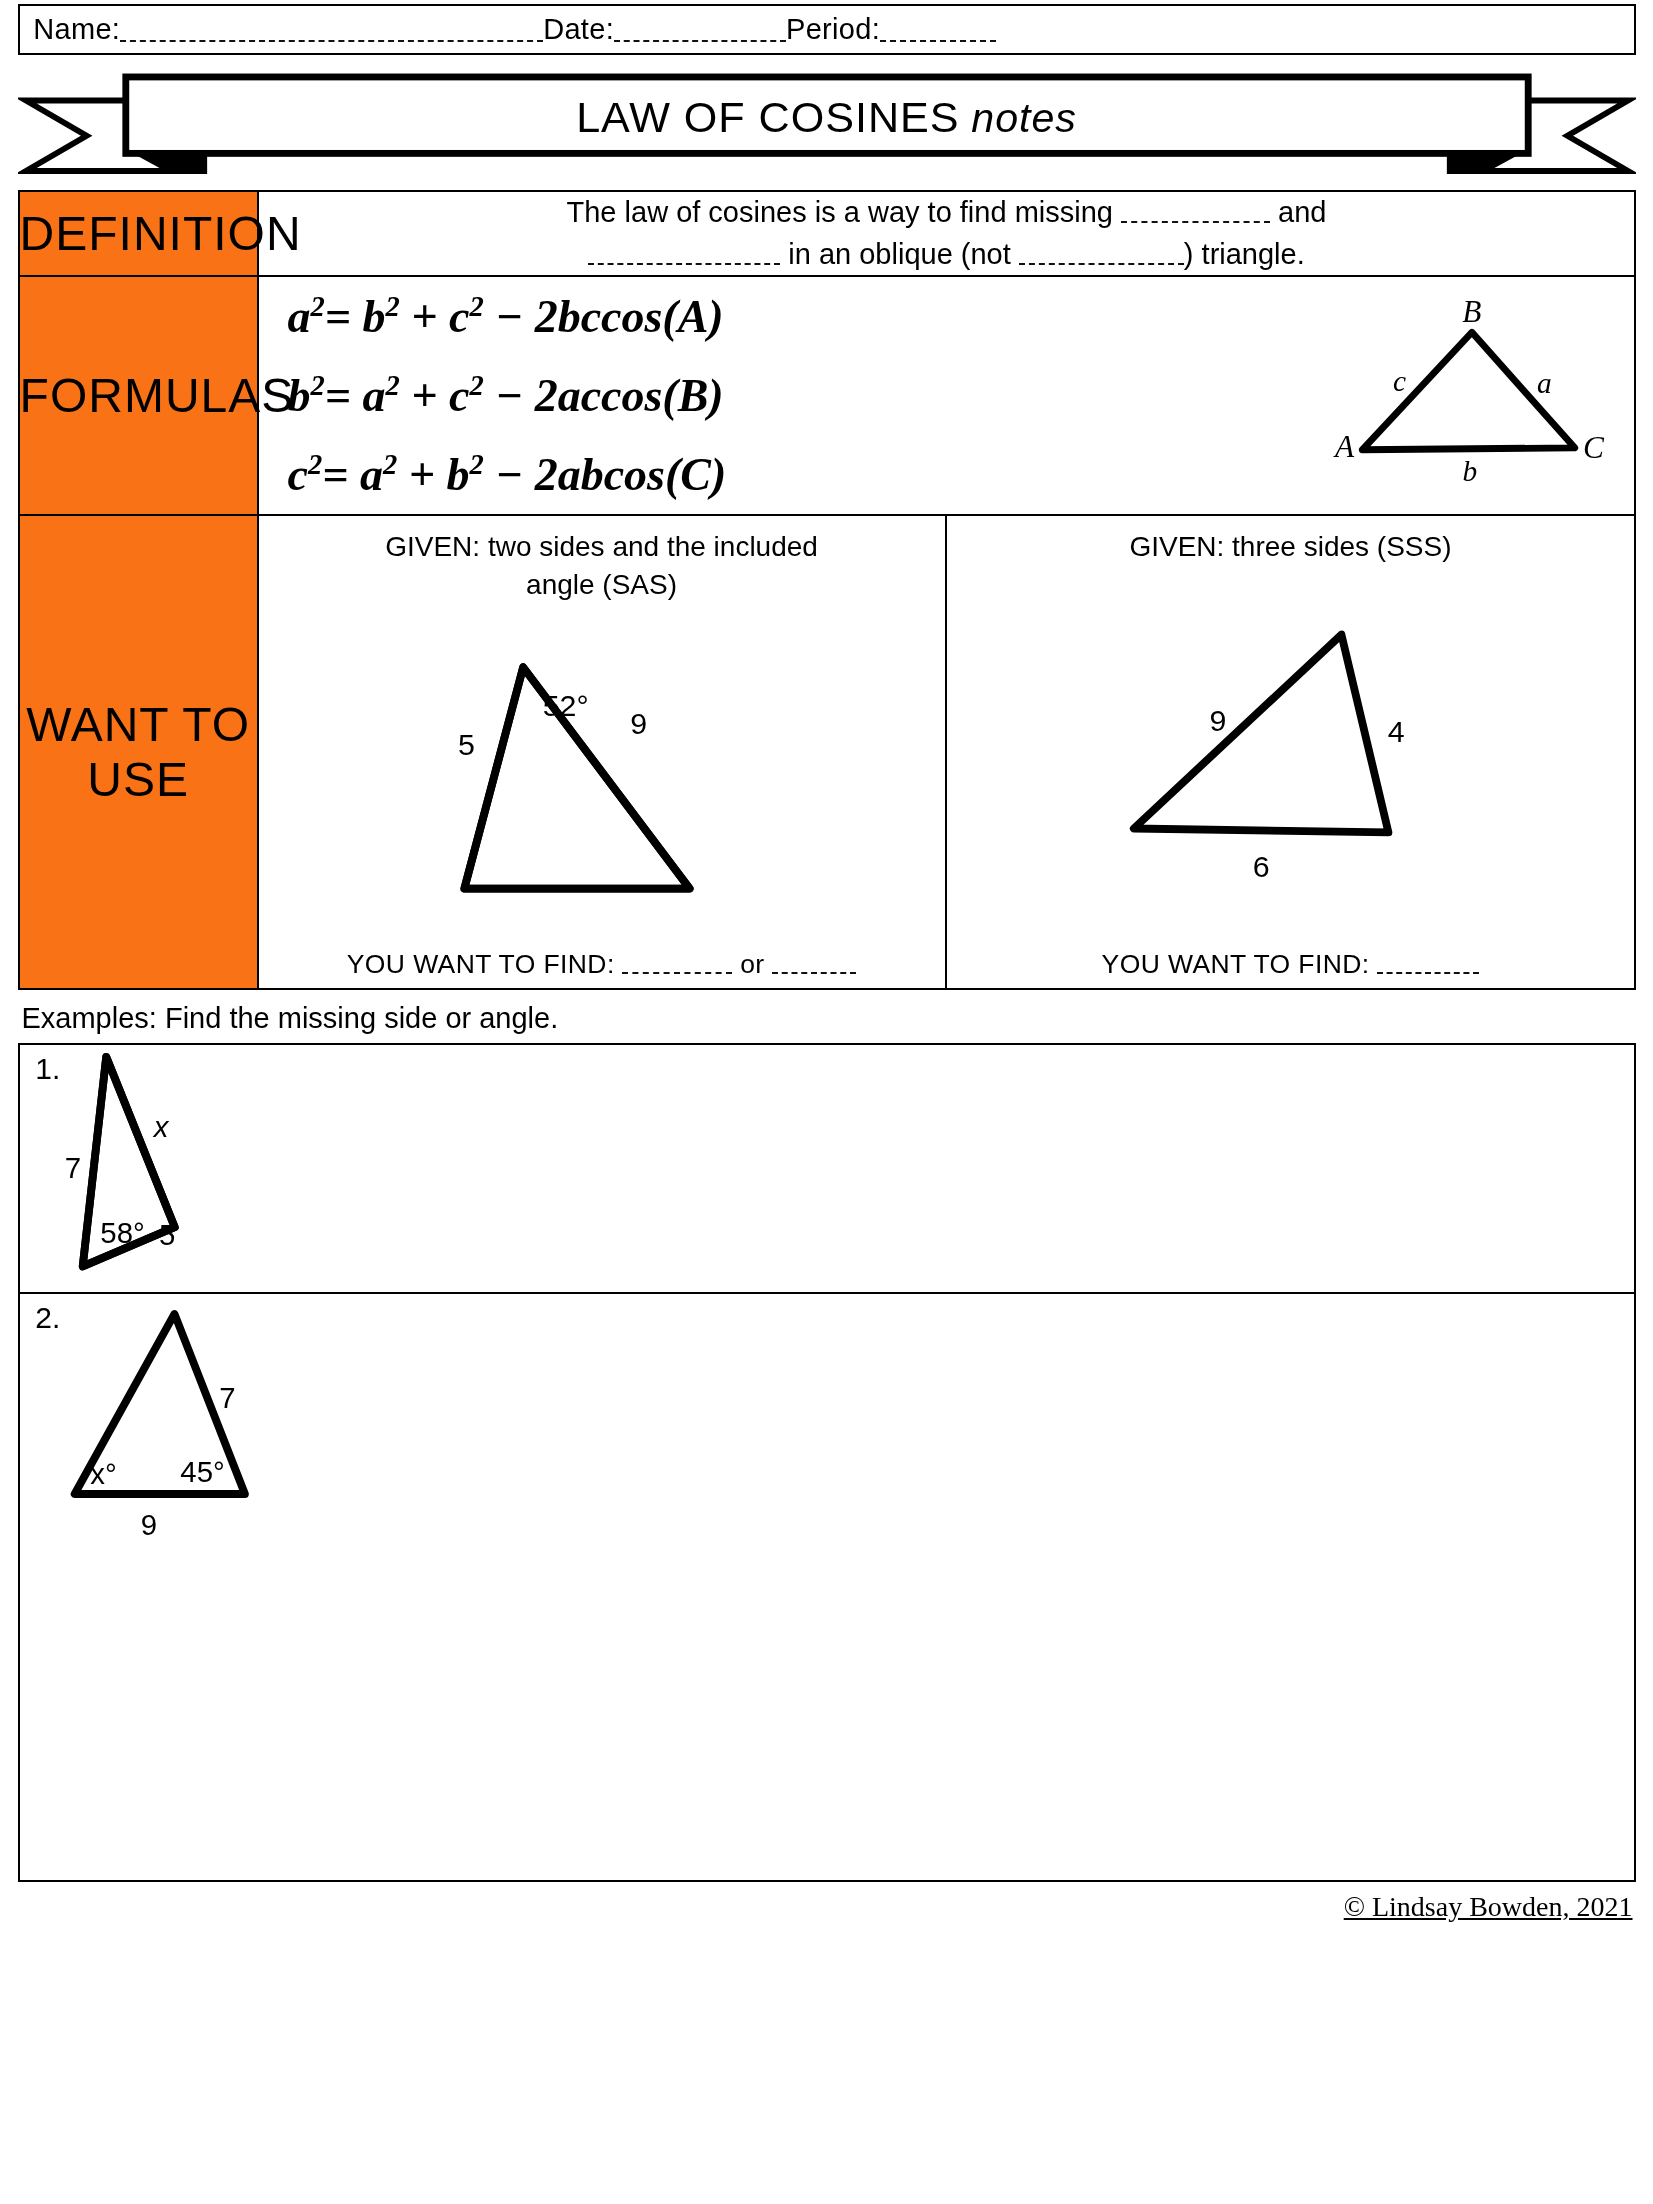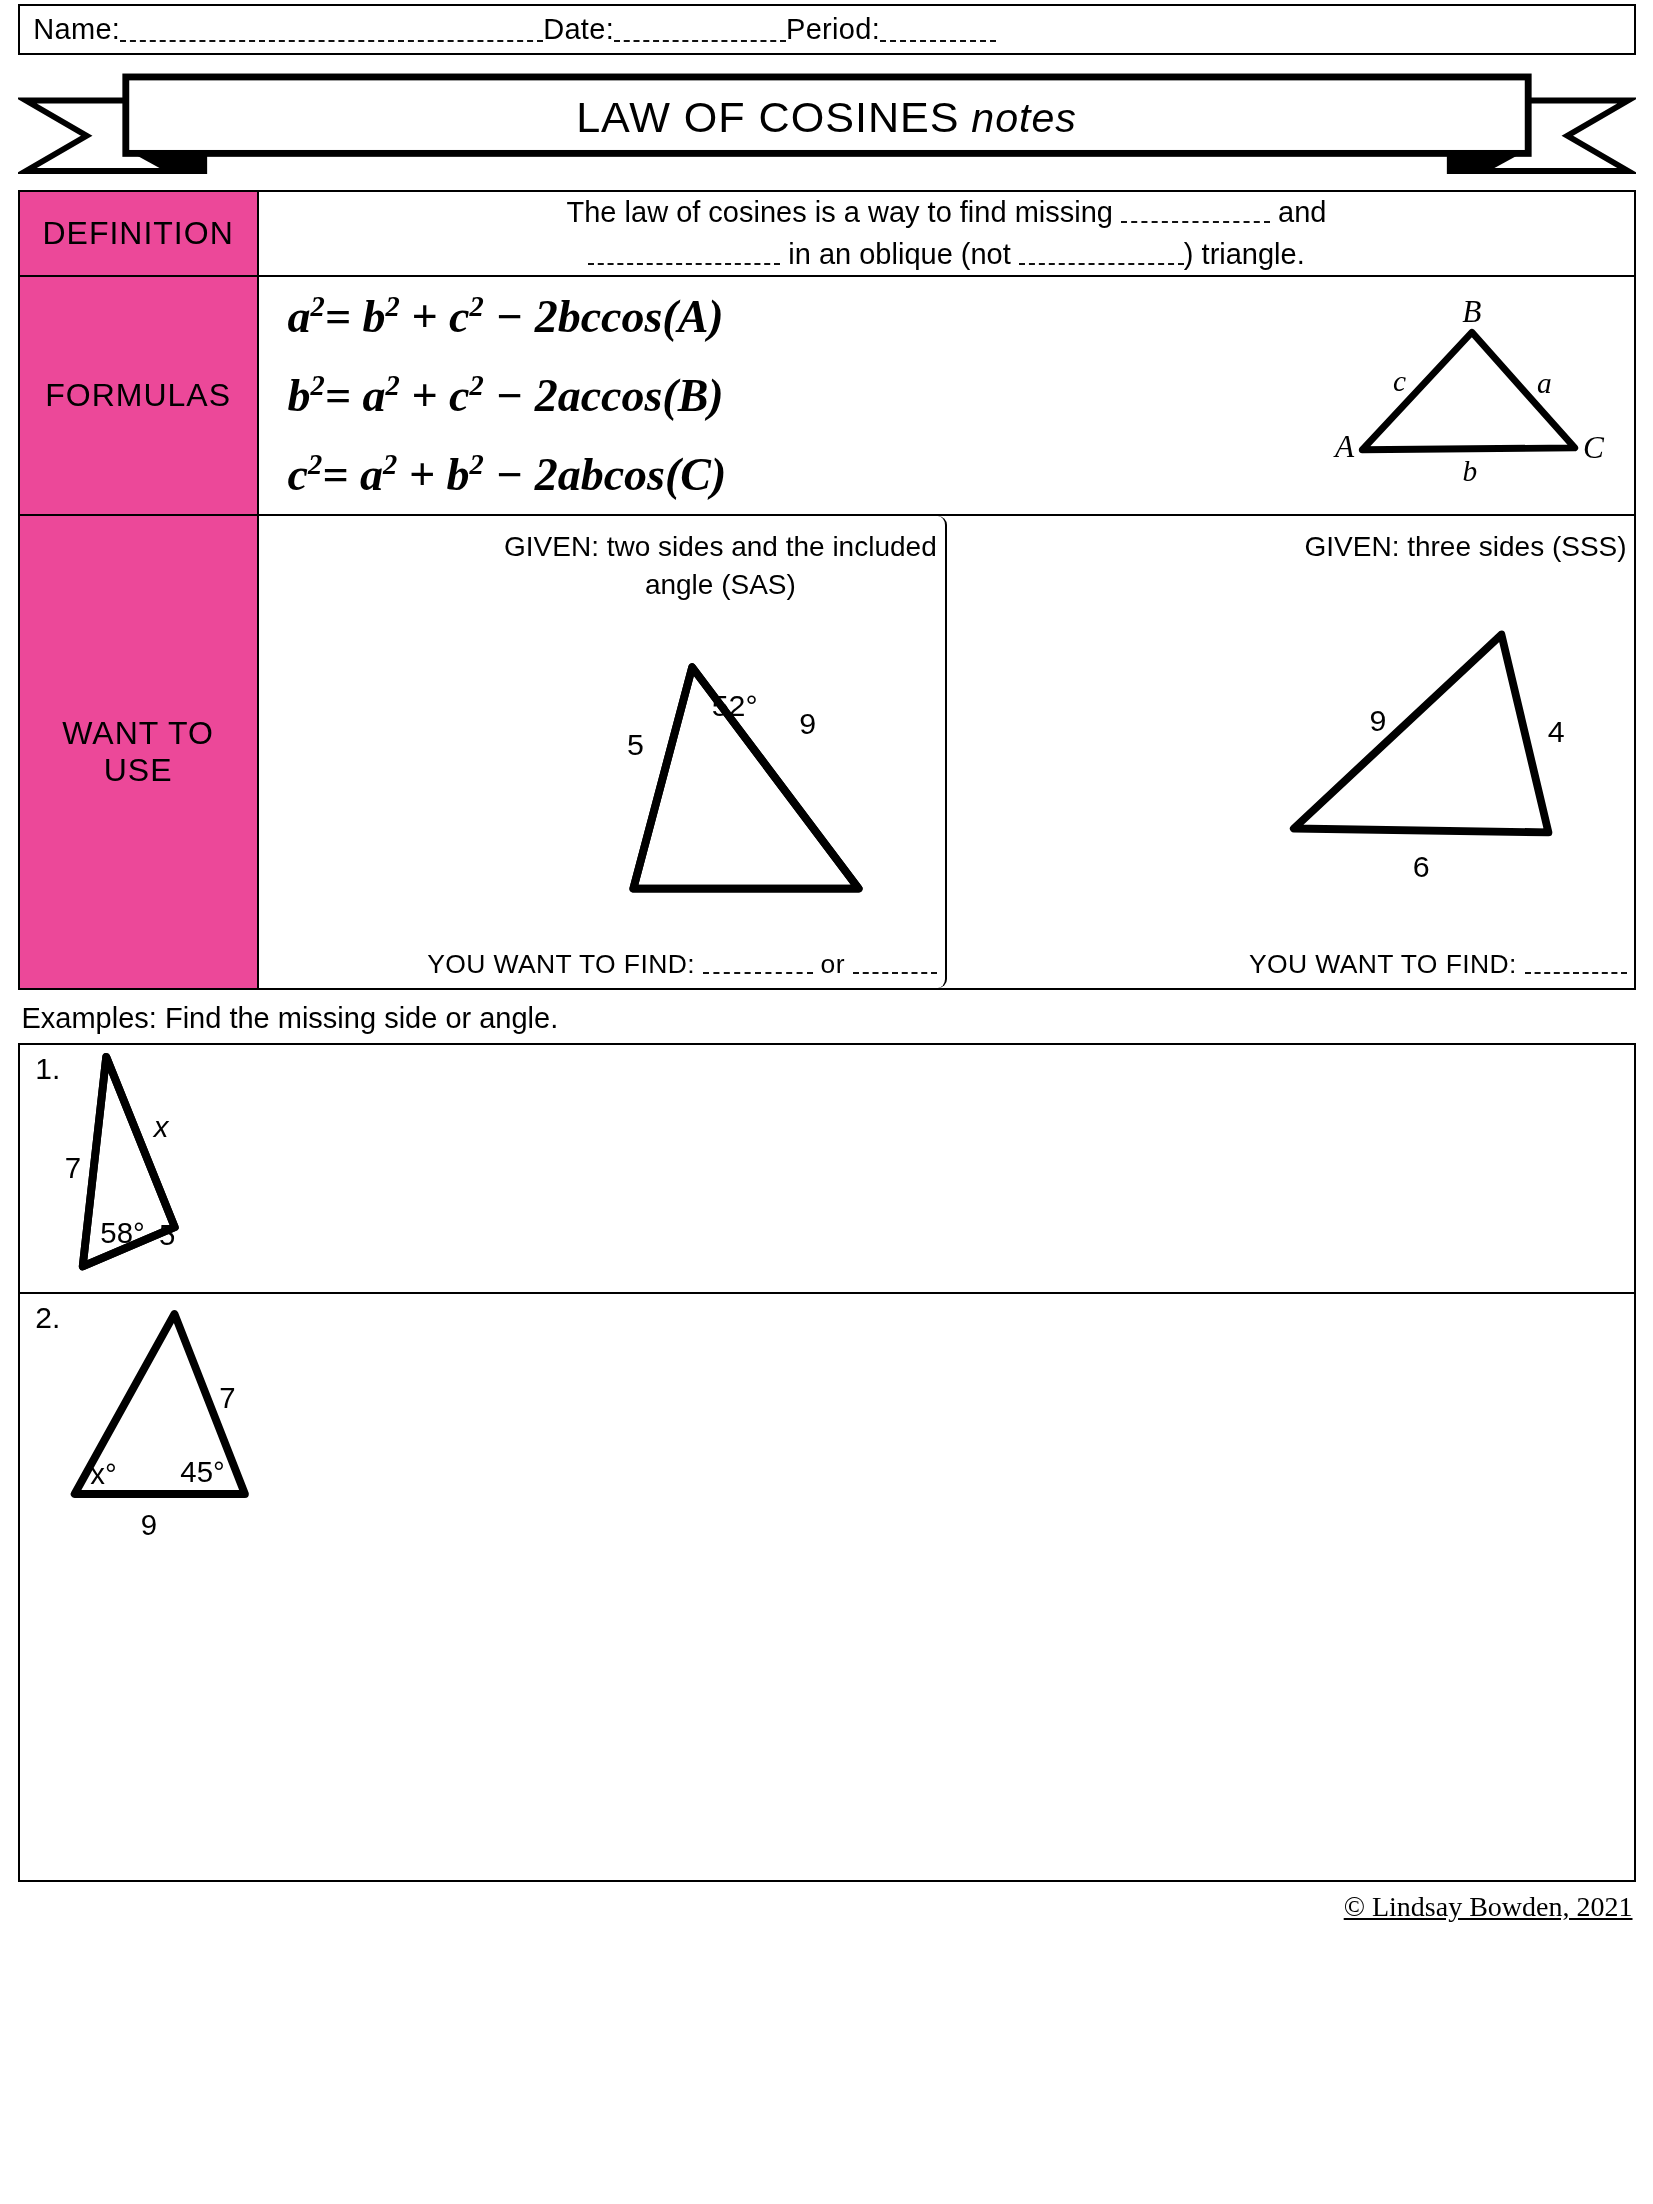--- a/index.html
+++ b/index.html
@@ -60,23 +60,23 @@
     margin-top: 11.8px;
     table-layout: fixed;
   }
   .notes-table td {
     border: 2px solid #000;
     vertical-align: middle;
     padding: 0;
   }
   .rowlabel {
     width: 237px;
-    background: #ec4899;
+    background: #f97316;
     text-align: center;
-    font-size: 32px;
+    font-size: 48px;
     letter-spacing: 1px;
     line-height: 1.15;
     padding: 9.8px 3.9px;
   }
   .definition-cell {
     padding: 9.8px 21.6px 13.7px 17.6px;
     font-size: 29px;
     line-height: 1.42;
     text-align: center;
   }
@@ -116,24 +116,23 @@
     padding-right: 15.7px;
   }
 
   
   .wtu-cell { padding: 0; }
   .wtu-split { display: flex; width: 100%; }
   .wtu-col {
     box-sizing: border-box;
     display: flex;
     flex-direction: column;
-    align-items: flex-end;
+    align-items: center;
     padding: 11.8px 7.8px 7.8px 7.8px;
     min-height: 472px;
-    border-radius: 9px;
   }
   .wtu-col.left  { width: 50%; border-right: 2px solid #000; }
   .wtu-col.right { width: 50%; }
   .given {
     font-size: 28px;
     text-align: center;
     line-height: 1.35;
     margin-bottom: 2px;
   }
   .tri-holder {

